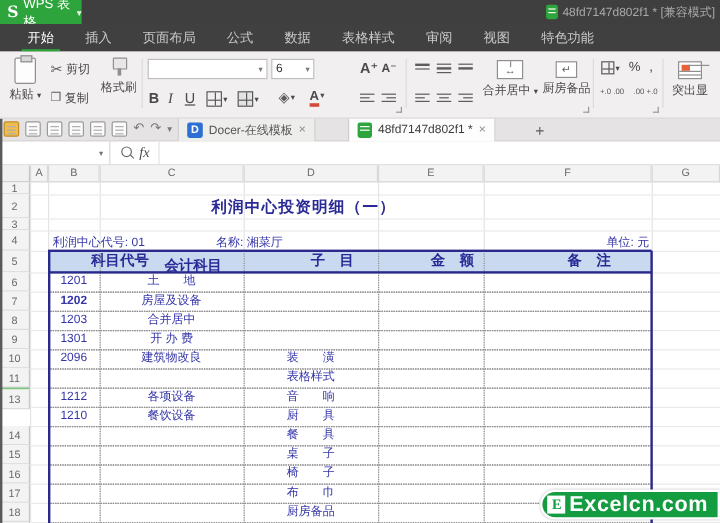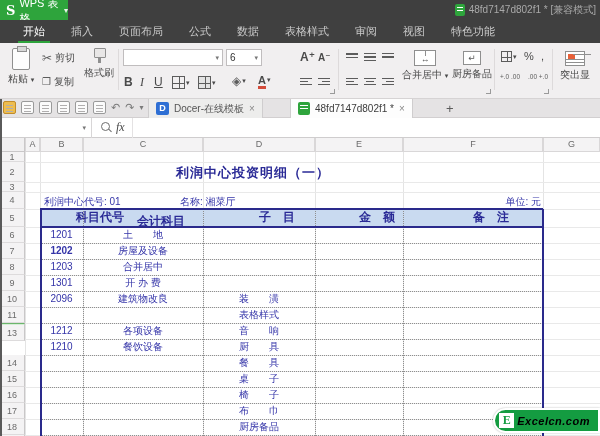--- a/index.html
+++ b/index.html
@@ -108,21 +108,21 @@
   .tbl-hdr-bg { position:absolute; background:#c9daf0; }
   .tbl-hdr-cell { position:absolute; font-size:12px; font-weight:bold; color:#2a2a96; text-align:center; line-height:17px; white-space:nowrap;padding-left:36px; }
   .leftedge { position:absolute; left:0; top:99px; width:2px; height:337px; background:#5a5a5a; }
 
   
   .watermark { position:absolute; right:0; top:408px; height:25px; background:#149c41; border:2px solid #fff;
                border-radius:13px 0 0 13px; display:flex; align-items:center; padding:0 8px 0 4px; gap:3px;
                box-shadow:0 0 2px rgba(0,0,0,.3); }
   .wm-e { width:15px; height:15px; background:#fff; color:#149c41; font-family:"Liberation Serif","DejaVu Serif",serif;
           font-weight:bold; font-size:12px; text-align:center; line-height:15px; }
-  .wm-text { color:#000000; font-weight:bold; font-style:italic; font-size:11px; letter-spacing:.5px; }
+  .wm-text { color:#ffffff; font-weight:bold; font-size:18px; letter-spacing:.5px; }
 </style>
 </head>
 <body>
 
 <div id="app">
 
   <div class="titlebar">
     <div class="appbtn">
       <span class="slogo">S</span>
       <span>WPS 表格</span>

